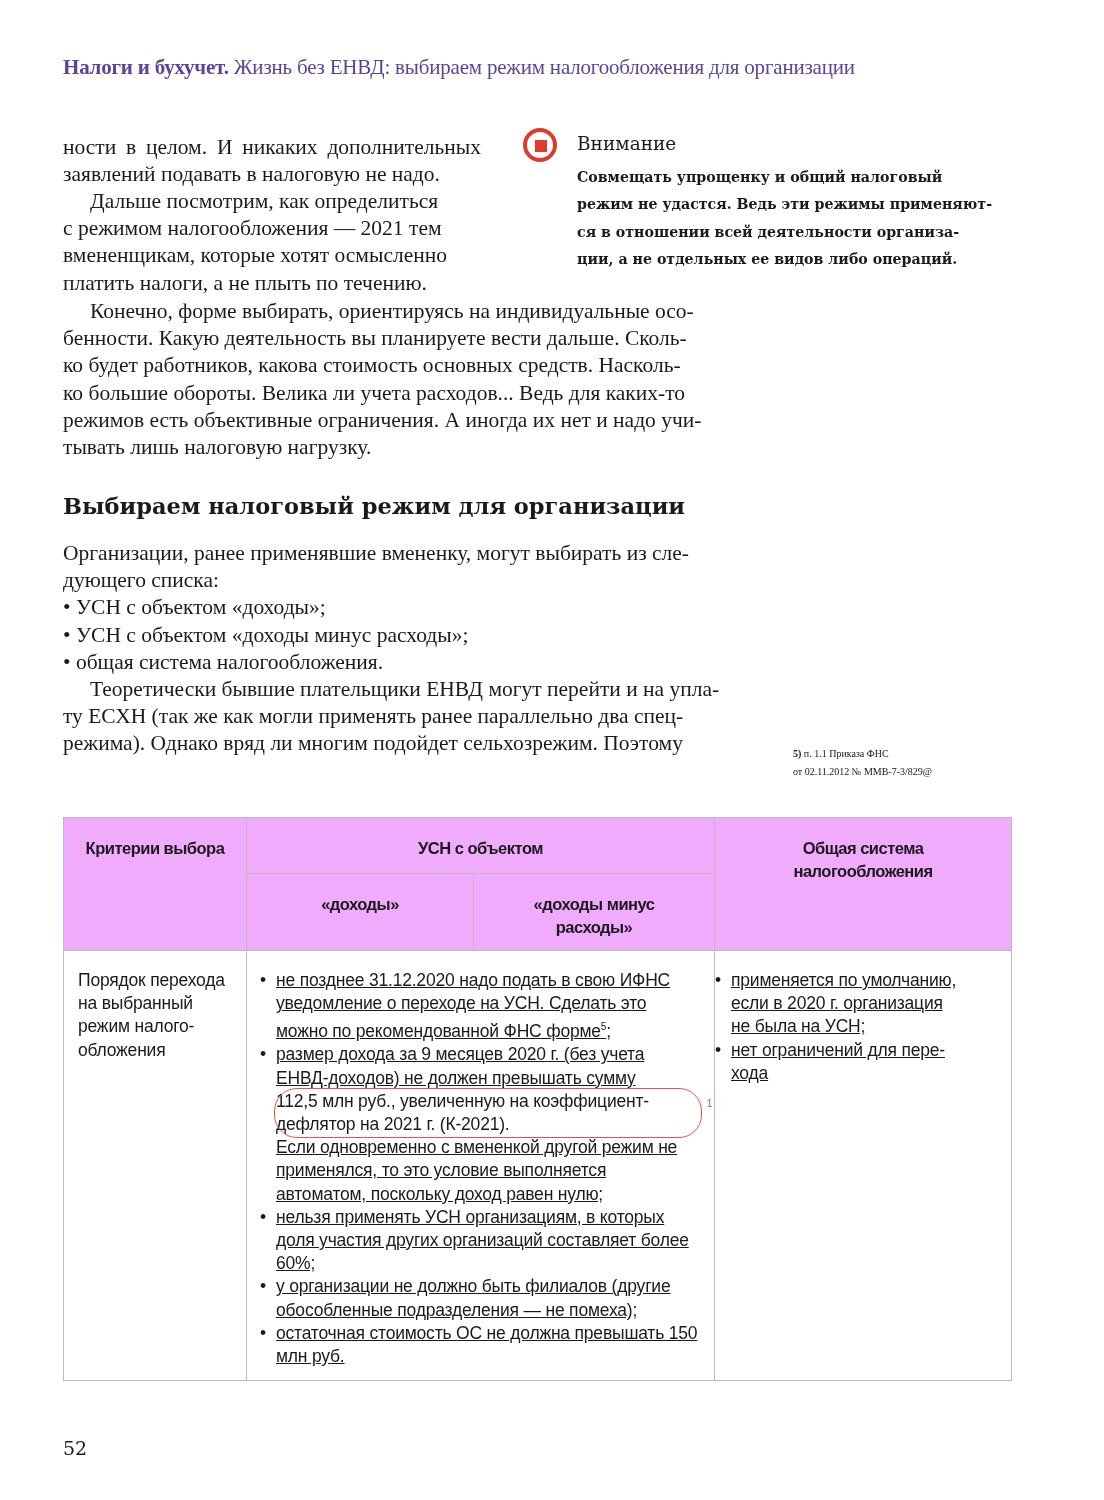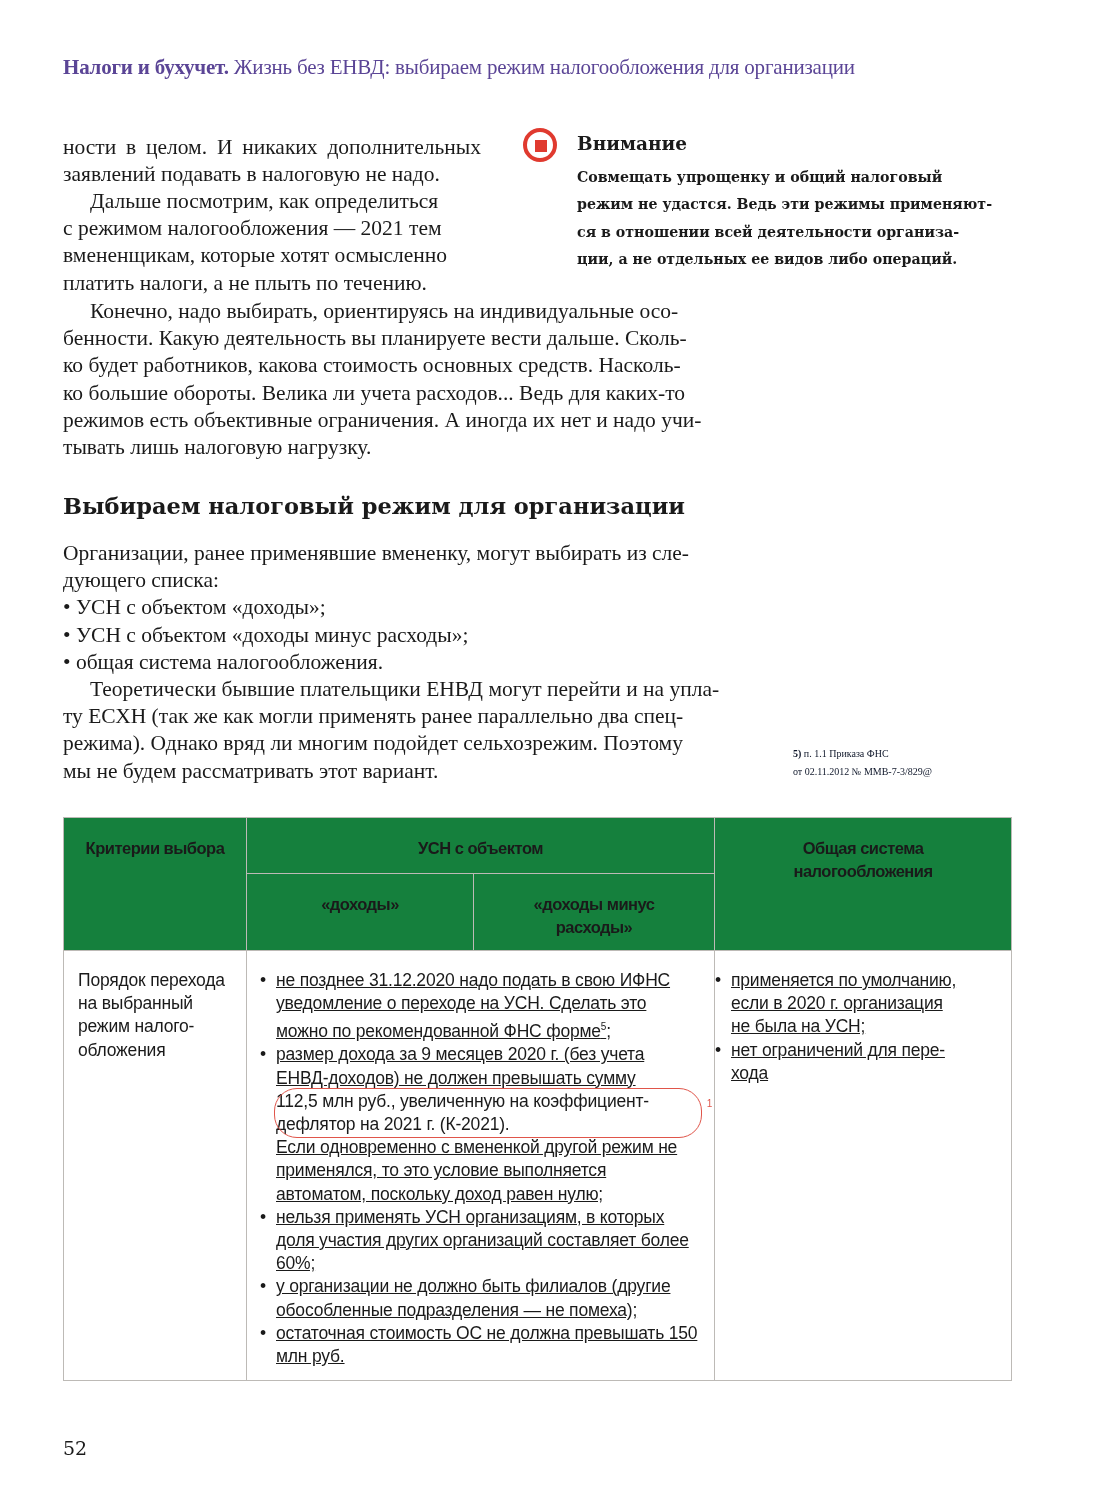--- a/index.html
+++ b/index.html
@@ -6,28 +6,28 @@
   body { width:1104px; height:1500px; position:relative; overflow:hidden; color:#1a1a1a; }
   .running-head { position:absolute; left:63px; top:55px; font-family:"Liberation Serif", serif; font-size:21px; color:#5b4596; letter-spacing:-0.2px; white-space:nowrap; }
   .running-head b { font-weight:bold; }
   .body-text { font-family:"Liberation Serif", serif; font-size:21.5px; line-height:27.2px; color:#1a1a1a; }
   .p-block { position:absolute; }
   .line { display:block; white-space:nowrap; }
   .justify-line { display:block; text-align:justify; text-align-last:justify; white-space:nowrap; }
   .callout { position:absolute; left:523px; top:128px; width:500px; }
   .callout-icon { position:absolute; left:0; top:0; width:34px; height:34px; border:4px solid #e03a2f; border-radius:50%; box-sizing:border-box; }
   .callout-icon::after { content:""; position:absolute; left:8px; top:8px; width:12px; height:12px; background:#e03a2f; }
-  .callout-title { position:absolute; left:54px; top:5px; font-family:"DejaVu Serif", serif; font-weight:bold; font-size:18.5px; color:#1a1a1a; }
+  .callout-title { position:absolute; left:54px; top:5px; font-family:"DejaVu Serif", serif; font-weight:normal; font-size:18.5px; color:#1a1a1a; }
   .callout-body { position:absolute; left:54px; top:36px; width:440px; font-family:"DejaVu Serif", serif; font-weight:bold; font-size:14.2px; line-height:27.3px; color:#1a1a1a; }
   .section-title { position:absolute; left:63px; top:493px; font-family:"DejaVu Serif", serif; font-weight:bold; font-size:22.5px; color:#1a1a1a; white-space:nowrap; }
   .footnote { position:absolute; left:793px; top:745px; font-family:"Liberation Serif", serif; font-size:10px; line-height:18px; color:#0f172a; }
   .footnote b { font-weight:bold; }
   table.cmp { position:absolute; left:63px; top:817px; width:948px; border-collapse:collapse; font-family:"Liberation Sans", sans-serif; table-layout:fixed; }
   table.cmp th, table.cmp td { border:1.5px solid #bdbab6; vertical-align:top; }
-  table.cmp th { background:#15803d; font-weight:bold; font-size:16.5px; line-height:23px; text-align:center; color:#1a1a1a; font-stretch:condensed; letter-spacing:-0.5px; }
+  table.cmp th { background:#f0abfc; font-weight:bold; font-size:16.5px; line-height:23px; text-align:center; color:#1a1a1a; font-stretch:condensed; letter-spacing:-0.5px; }
   table.cmp td { font-size:17.5px; line-height:23.2px; color:#1a1a1a; letter-spacing:-0.2px; }
   .cell-list { list-style:none; margin:0; padding:0;text-decoration:underline; }
   .cell-list li { position:relative; padding-left:16px; }
   .cell-list li::before { content:"•"; position:absolute; left:0; top:0; }
   .hl { outline:1.5px solid #e0554a; outline-offset:1px; display:inline-block; position:relative;border-radius:21px; }
   .hl-mark { position:absolute; right:-12px; top:2px; font-size:10px; color:#e0554a; }
   .page-number { position:absolute; left:63px; top:1437px; font-family:"DejaVu Serif", serif; font-size:19px; color:#1a1a1a; }
 </style>
 </head>
 <body>
@@ -53,42 +53,41 @@
   <div class="callout-title">Внимание</div>
   <div class="callout-body">
     <span class="line">Совмещать упрощенку и общий налоговый</span>
     <span class="line">режим не удастся. Ведь эти режимы применяют-</span>
     <span class="line">ся в отношении всей деятельности организа-</span>
     <span class="line">ции, а не отдельных ее видов либо операций.</span>
   </div>
 </div>
 
 <div class="p-block body-text" style="left:63px; top:298px; width:676px;">
-  <span class="line" style="padding-left:27px;">Конечно, надо выбирать, ориентируясь на индивидуальные осо-</span>
+  <span class="line" style="padding-left:27px;">Конечно, форме выбирать, ориентируясь на индивидуальные осо-</span>
   <span class="line">бенности. Какую деятельность вы планируете вести дальше. Сколь-</span>
   <span class="line">ко будет работников, какова стоимость основных средств. Насколь-</span>
   <span class="line">ко большие обороты. Велика ли учета расходов... Ведь для каких-то</span>
   <span class="line">режимов есть объективные ограничения. А иногда их нет и надо учи-</span>
   <span class="line">тывать лишь налоговую нагрузку.</span>
 </div>
 
 <div class="section-title">Выбираем налоговый режим для организации</div>
 
 <div class="p-block body-text" style="left:63px; top:540px; width:676px;">
   <span class="line">Организации, ранее применявшие вмененку, могут выбирать из сле-</span>
   <span class="line">дующего списка:</span>
   <span class="line">• УСН с объектом «доходы»;</span>
   <span class="line">• УСН с объектом «доходы минус расходы»;</span>
   <span class="line">• общая система налогообложения.</span>
 </div>
 <div class="p-block body-text" style="left:63px; top:676px; width:676px;">
   <span class="line" style="padding-left:27px;">Теоретически бывшие плательщики ЕНВД могут перейти и на упла-</span>
   <span class="line">ту ЕСХН (так же как могли применять ранее параллельно два спец-</span>
   <span class="line">режима). Однако вряд ли многим подойдет сельхозрежим. Поэтому</span>
-  <span class="line">мы не будем рассматривать этот вариант.</span>
 </div>
 
 <div class="footnote">
   <b>5)</b>
   <span>п. 1.1 Приказа ФНС</span><br>
   <span>от 02.11.2012 № ММВ-7-3/829@</span>
 </div>
 
 <table class="cmp">
   <colgroup>

